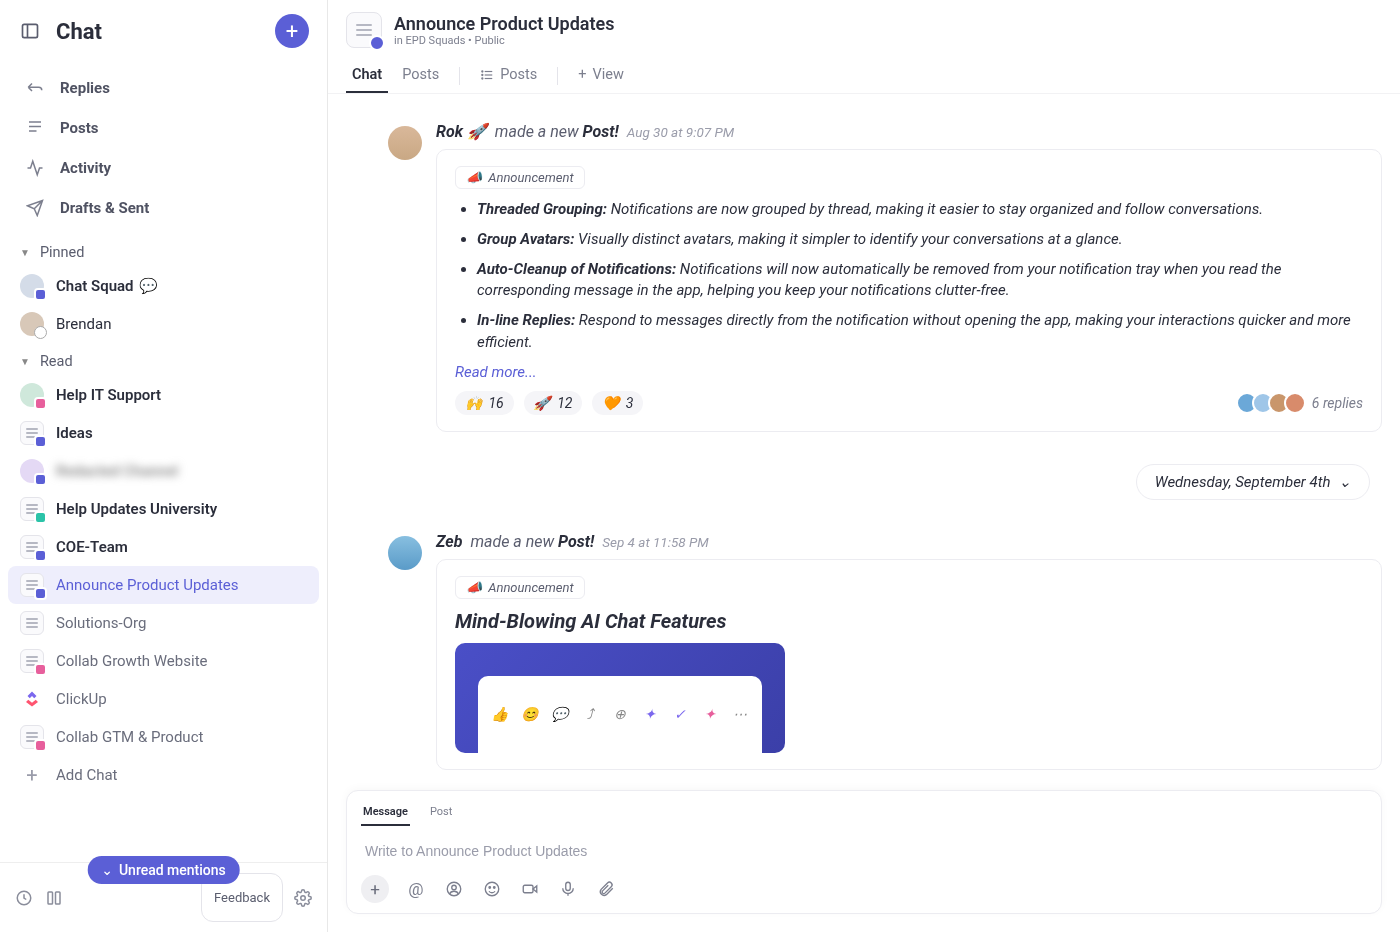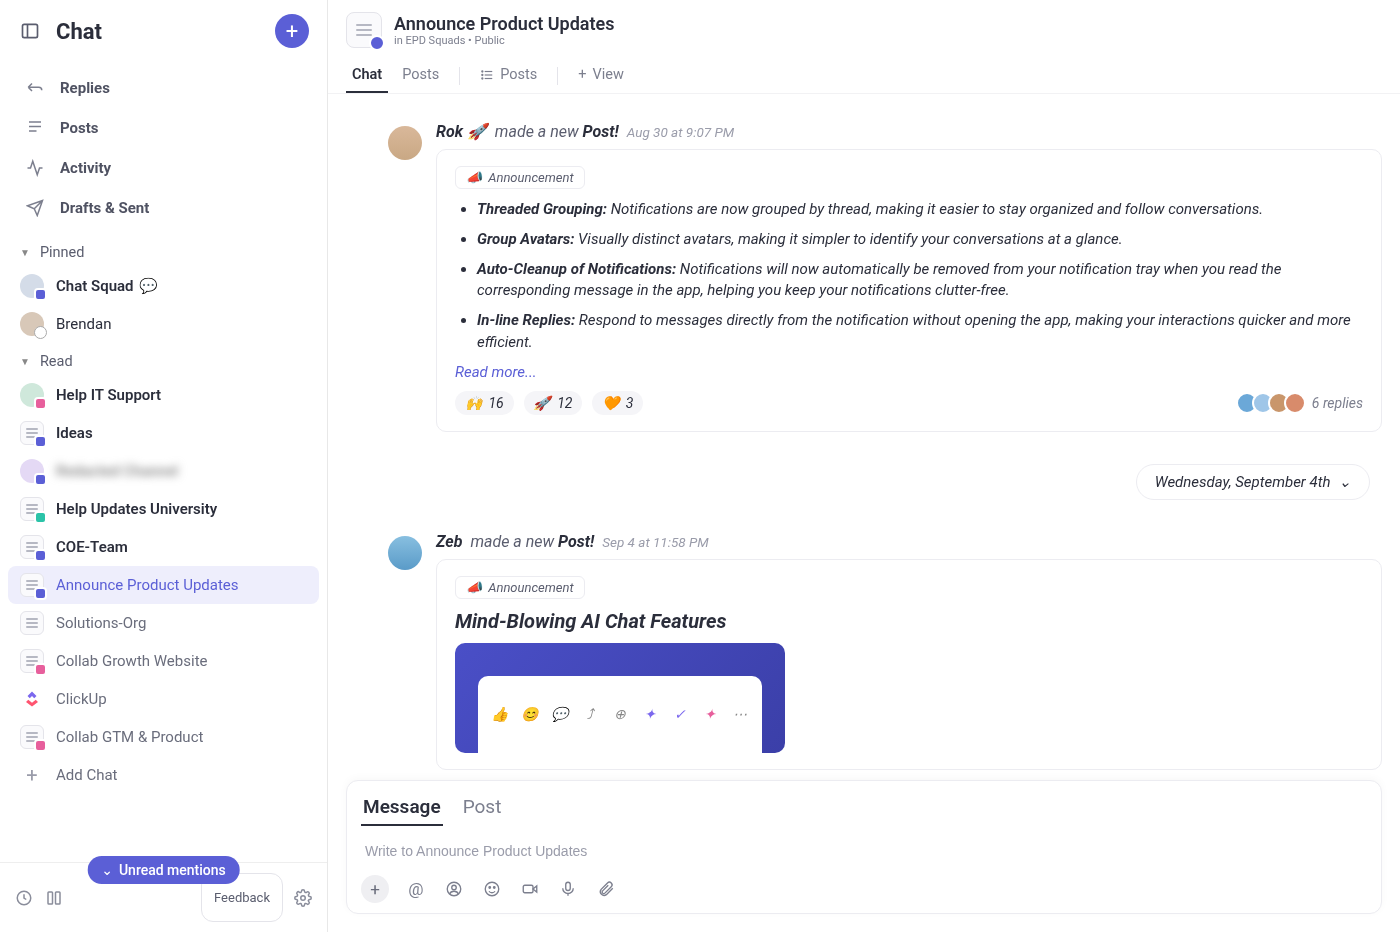--- a/index.html
+++ b/index.html
@@ -80,21 +80,21 @@
     .date-divider { display:flex; justify-content:flex-end; padding: 22px 30px; }
     .date-pill { border:1px solid #ececf1; border-radius:20px; padding:8px 18px; font-size:15px; color:#2b2e3b; display:flex; align-items:center; gap:8px; cursor:pointer;}
     
     .media-placeholder { width:330px; height:110px; border-radius:10px; background: linear-gradient(135deg,#4a4fc7,#3b3fa8); margin-top:10px; position:relative; display:flex; align-items:flex-end; justify-content:center; overflow:hidden;}
     .media-inner { width:86%; height:70%; background:#fff; border-radius:10px 10px 0 0; display:flex; align-items:center; justify-content:center; gap:14px;}
     .media-inner span { width:16px;height:16px; color:#888; display:flex;align-items:center;justify-content:center; font-size:14px;}
     
     
     .composer { margin:0 18px 18px; border:1px solid #ececf1; border-radius:12px; background:#fff; box-shadow:0 -2px 8px rgba(0,0,0,0.03); padding: 8px 14px 10px;}
     .composer-tabs { display:flex; gap:18px; border-bottom:1px solid transparent; margin-bottom:6px;}
-    .ctab { padding:6px 2px; font-size:19px; color:#7c7f8e; cursor:pointer; border-bottom:2px solid transparent;}
+    .ctab { padding:6px 2px; font-size:11px; color:#7c7f8e; cursor:pointer; border-bottom:2px solid transparent;}
     .ctab.active { color:#2b2e3b; font-weight:600; border-bottom-color:#2b2e3b;}
     .composer-input { width:100%; border:none; outline:none; font-size:14px; padding:10px 4px; color:#2b2e3b;}
     .composer-input::placeholder { color:#9a9caa;}
     .composer-actions { display:flex; align-items:center; gap:16px; padding-top:6px;}
     .comp-icon { width:22px;height:22px; color:#7c7f8e; display:flex; align-items:center;justify-content:center; cursor:pointer; font-size:17px;}
     .comp-plus { width:28px;height:28px; border-radius:50%; background:#efeff2; display:flex;align-items:center;justify-content:center; color:#6a6d7c;}
 
     svg { display:block;}
     .blur-text { filter: blur(4px); color:#888; }
   </style>

